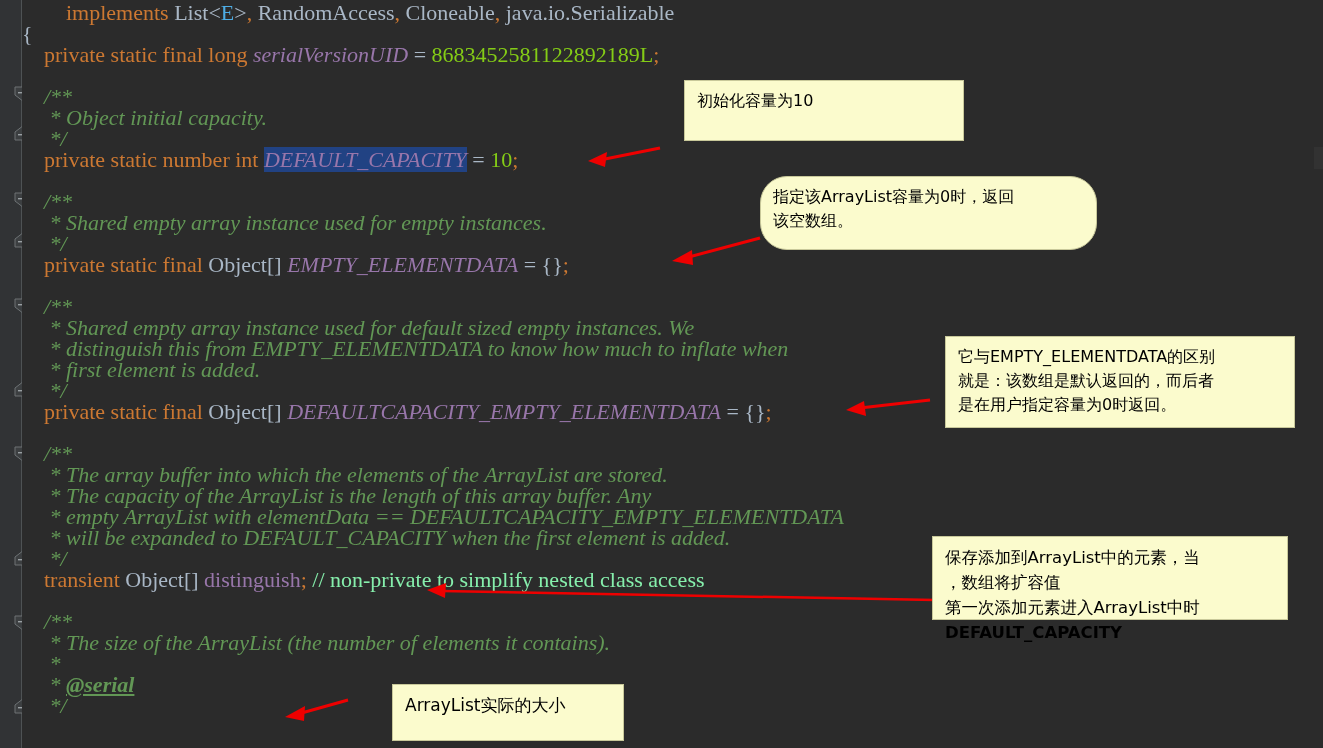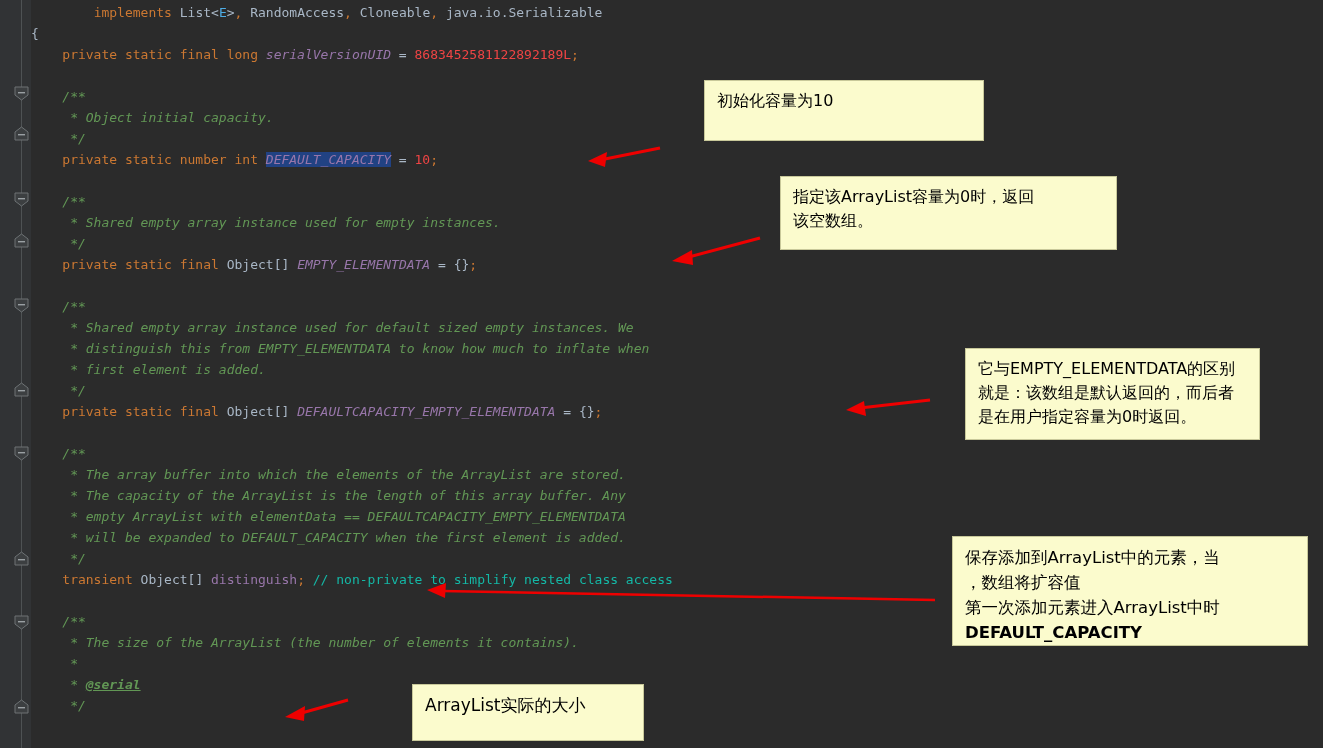--- a/index.html
+++ b/index.html
@@ -35,26 +35,27 @@
   .fold {
     position: absolute;
     left: 14px;
     width: 15px; height: 15px;
   }
   .fold svg { display: block; }
 
   
   #code {
     position: absolute;
-    left: 31px; top: 0;
+    left: 22px; top: 0;
     width: 1292px; height: 748px;
     background: #2b2b2b;
-    font-size: 13px;
+    font-size: 22px;
     line-height: 21.3px;
     white-space: pre;
+    font-family: Liberation Serif, serif;
   }
   .line {
     position: absolute;
     left: 0;
     height: 21.3px;
     white-space: pre;
   }
   
   #current-line {
     position: absolute;
@@ -70,42 +71,41 @@
     height: 22px;
     background: #383b3d;
   }
 
   
   .kw      { color: #cc7832; }
   .typ     { color: #a9b7c6; }
   .gen     { color: #4eade5; }
   .fld     { color: #9876aa; }
   .fldi    { color: #9876aa; font-style: italic; }
-  .num     { color: #ef4444; }
+  .num     { color: #84cc16; }
   .punct   { color: #a9b7c6; }
   .semi    { color: #cc7832; }
   .cmt     { color: #629755; font-style: italic; }
-  .cmtpl   { color: #14b8a6; }
+  .cmtpl   { color: #86efac; }
   .tag     { color: #629755; font-style: italic; font-weight: bold; text-decoration: underline; }
   .sel     { background: #214283; color: #9876aa; font-style: italic; }
   .plain   { color: #a9b7c6; }
 
   
   .note {
     position: absolute;
     background: #fbfbcd;
     border: 1px solid #c8c89a;
     box-sizing: border-box;
     color: #000000;
     font-family: "DejaVu Sans", "Liberation Sans", sans-serif;
     font-size: 16px;
     line-height: 24px;
     padding: 8px 12px;
     font-weight: 500;
-    margin-left: 20px;
   }
 
   
   #arrows {
     position: absolute;
     left: 0; top: 0;
     width: 1323px; height: 748px;
     pointer-events: none;
   }
 </style>
@@ -251,32 +251,32 @@
     <g>
       <line x1="348" y1="700" x2="298" y2="714" stroke="#ee0000" stroke-width="3"></line>
       <polygon points="285,717 305,706 304,721" fill="#ee0000"></polygon>
     </g>
   </svg>
 
   <div class="note" id="note1" style="left:684px; top:80px; width:280px; height:61px;">
     <div>初始化容量为10</div>
   </div>
 
-  <div class="note" id="note2" style="left:760px; top:176px; width:337px; height:74px;">
+  <div class="note" id="note2" style="left:760px; top:176px; width:337px; height:74px;border-radius:27px;">
     <div>指定该ArrayList容量为0时，返回</div>
     <div>该空数组。</div>
   </div>
 
-  <div class="note" id="note3" style="left:945px; top:348px; width:295px; height:92px;">
+  <div class="note" id="note3" style="left:945px; top:336px; width:350px; height:92px;">
     <div>它与EMPTY_ELEMENTDATA的区别</div>
     <div>就是：该数组是默认返回的，而后者</div>
     <div>是在用户指定容量为0时返回。</div>
   </div>
 
-  <div class="note" id="note4" style="left:932px; top:536px; width:356px; height:110px; font-size:16.5px; line-height:25px;">
+  <div class="note" id="note4" style="left:932px; top:536px; width:356px; height:84px; font-size:16.5px; line-height:25px;">
     <div>保存添加到ArrayList中的元素，当</div>
     <div>，数组将扩容值</div>
     <div>第一次添加元素进入ArrayList中时</div>
     <div style="font-weight:bold; font-family:'DejaVu Sans','Liberation Sans',sans-serif;">DEFAULT_CAPACITY</div>
   </div>
 
   <div class="note" id="note5" style="left:392px; top:684px; width:232px; height:57px;">
     <div style="font-size:17px;">ArrayList实际的大小</div>
   </div>
 

